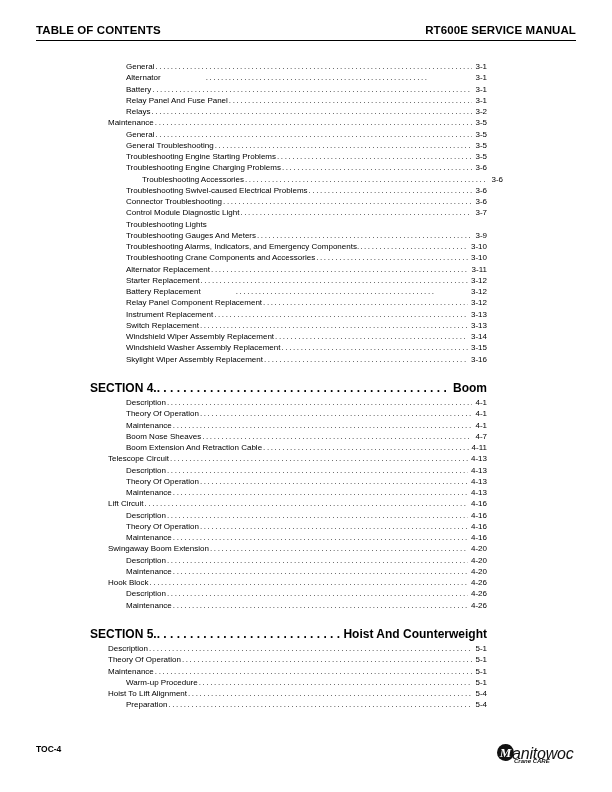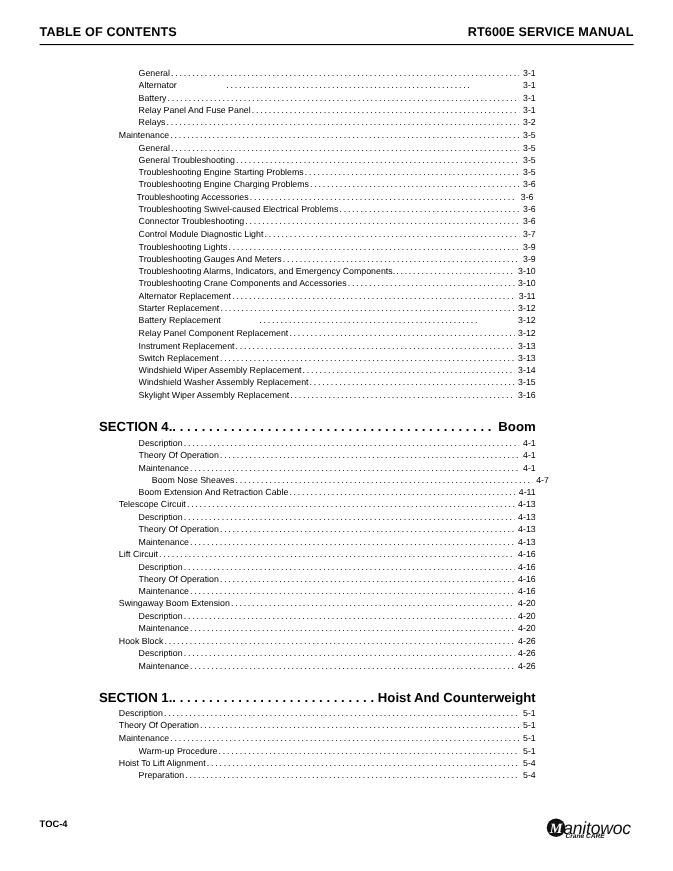--- a/index.html
+++ b/index.html
@@ -85,41 +85,41 @@
     <div class="row" style="left: 126px; width: 361px; top: 151px;">
       <span class="t">Troubleshooting Engine Starting Problems</span>
       <span class="d"></span>
       <span class="p">3-5</span>
     </div>
     <div class="row" style="left: 126px; width: 361px; top: 162.25px;">
       <span class="t">Troubleshooting Engine Charging Problems</span>
       <span class="d"></span>
       <span class="p">3-6</span>
     </div>
-    <div class="row" style="left: 124px; width: 361px; top: 173.5px; justify-content: center;">
+    <div class="row" style="left: 142px; width: 361px; top: 173.5px; justify-content: center;">
       <span class="t">Troubleshooting Accessories</span>
       <span class="d"></span>
       <span class="p">3-6</span>
     </div>
     <div class="row" style="left: 126px; width: 361px; top: 184.75px; align-items: center;">
       <span class="t">Troubleshooting Swivel-caused Electrical Problems</span>
       <span class="d"></span>
       <span class="p">3-6</span>
     </div>
     <div class="row" style="left: 126px; width: 361px; top: 196px; align-items: flex-end;">
       <span class="t">Connector Troubleshooting</span>
       <span class="d"></span>
       <span class="p">3-6</span>
     </div>
     <div class="row" style="left: 126px; width: 361px; top: 207.25px;">
       <span class="t">Control Module Diagnostic Light</span>
       <span class="d"></span>
       <span class="p">3-7</span>
     </div>
-    <div class="row" style="left: 126px; width: 361px; top: 218.5px;">
+    <div class="row" style="left: 126px; width: 361px; top: 218.5px; flex-direction: column;">
       <span class="t">Troubleshooting Lights</span>
       <span class="d"></span>
       <span class="p">3-9</span>
     </div>
     <div class="row" style="left: 126px; width: 361px; top: 229.75px;">
       <span class="t">Troubleshooting Gauges And Meters</span>
       <span class="d"></span>
       <span class="p">3-9</span>
     </div>
     <div class="row" style="left: 126px; width: 361px; top: 241px;">
@@ -190,21 +190,21 @@
     <div class="row" style="left: 126px; width: 361px; top: 408.25px;">
       <span class="t">Theory Of Operation</span>
       <span class="d"></span>
       <span class="p">4-1</span>
     </div>
     <div class="row" style="left: 126px; width: 361px; top: 419.5px;">
       <span class="t">Maintenance</span>
       <span class="d"></span>
       <span class="p">4-1</span>
     </div>
-    <div class="row" style="left: 126px; width: 361px; top: 430.75px; margin-left: 12px;">
+    <div class="row" style="left: 126px; width: 361px; top: 430.75px;">
       <span class="t">Boom Nose Sheaves</span>
       <span class="d"></span>
       <span class="p">4-7</span>
     </div>
     <div class="row" style="left: 126px; width: 361px; top: 442px;">
       <span class="t">Boom Extension And Retraction Cable</span>
       <span class="d"></span>
       <span class="p">4-11</span>
     </div>
     <div class="row" style="left: 108px; width: 379px; top: 453.25px;">
@@ -271,21 +271,21 @@
       <span class="t">Description</span>
       <span class="d"></span>
       <span class="p">4-26</span>
     </div>
     <div class="row" style="left: 126px; width: 361px; top: 599.5px;">
       <span class="t">Maintenance</span>
       <span class="d"></span>
       <span class="p">4-26</span>
     </div>
     <div class="sec" style="left: 90px; width: 397px; top: 626px;">
-      <span class="t">SECTION 1.</span>
+      <span class="t">SECTION 5.</span>
       <span class="d"></span>
       <span class="p">Hoist And Counterweight</span>
     </div>
     <div class="row" style="left: 108px; width: 379px; top: 643px;">
       <span class="t">Description</span>
       <span class="d"></span>
       <span class="p">5-1</span>
     </div>
     <div class="row" style="left: 108px; width: 379px; top: 654.25px;">
       <span class="t">Theory Of Operation</span>

